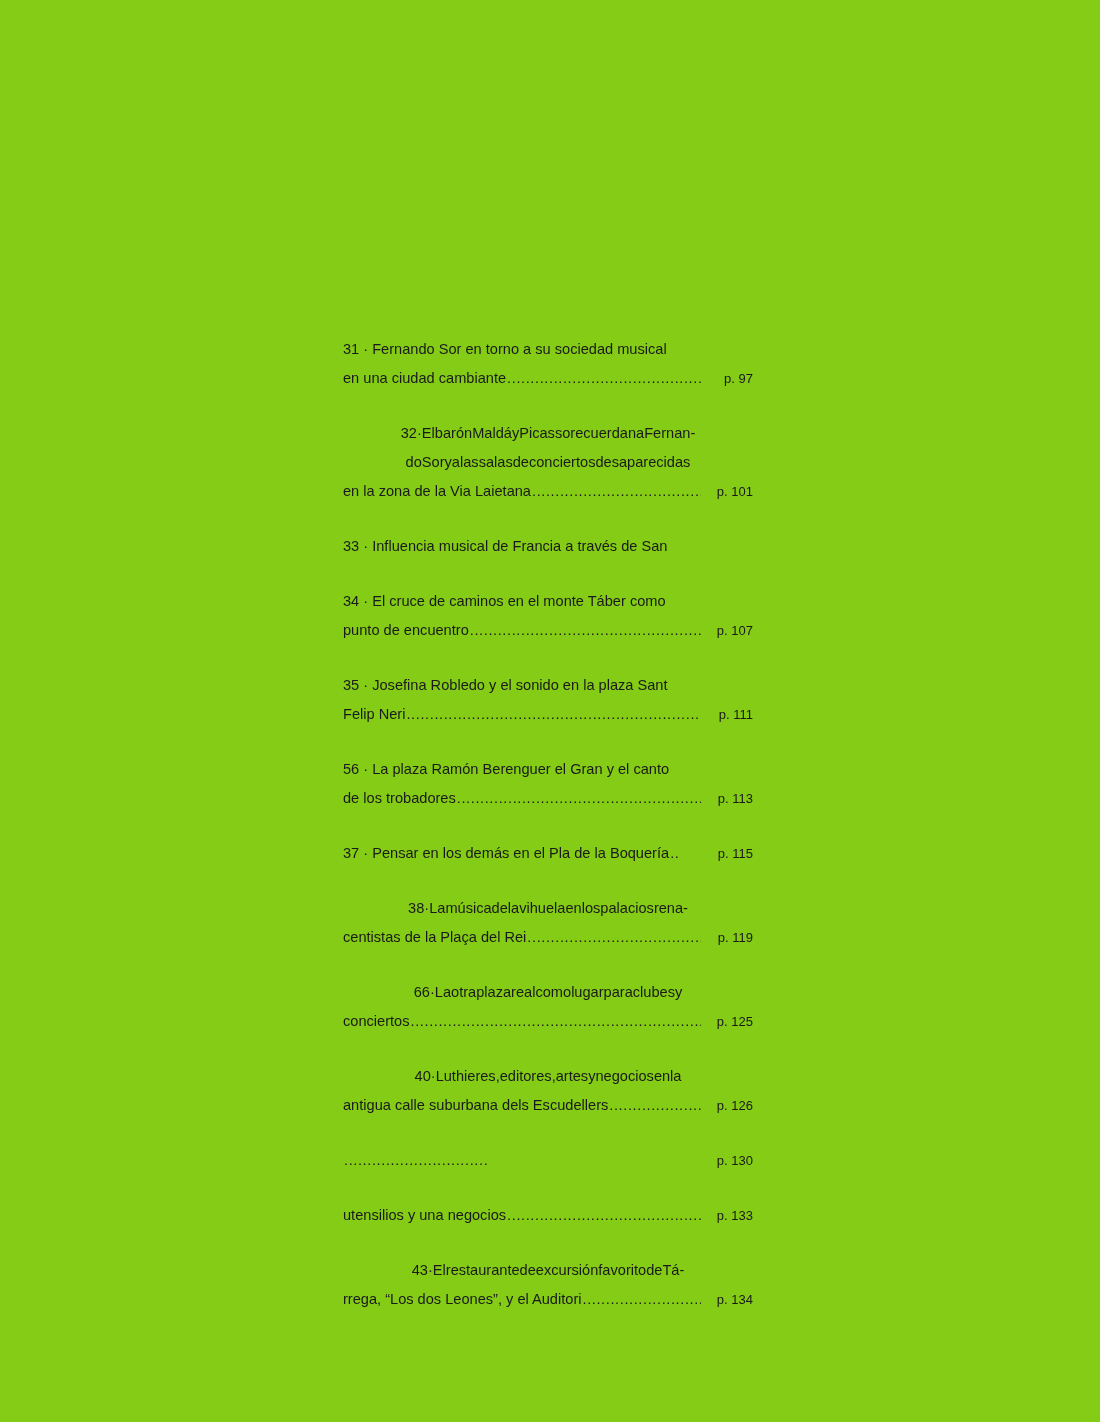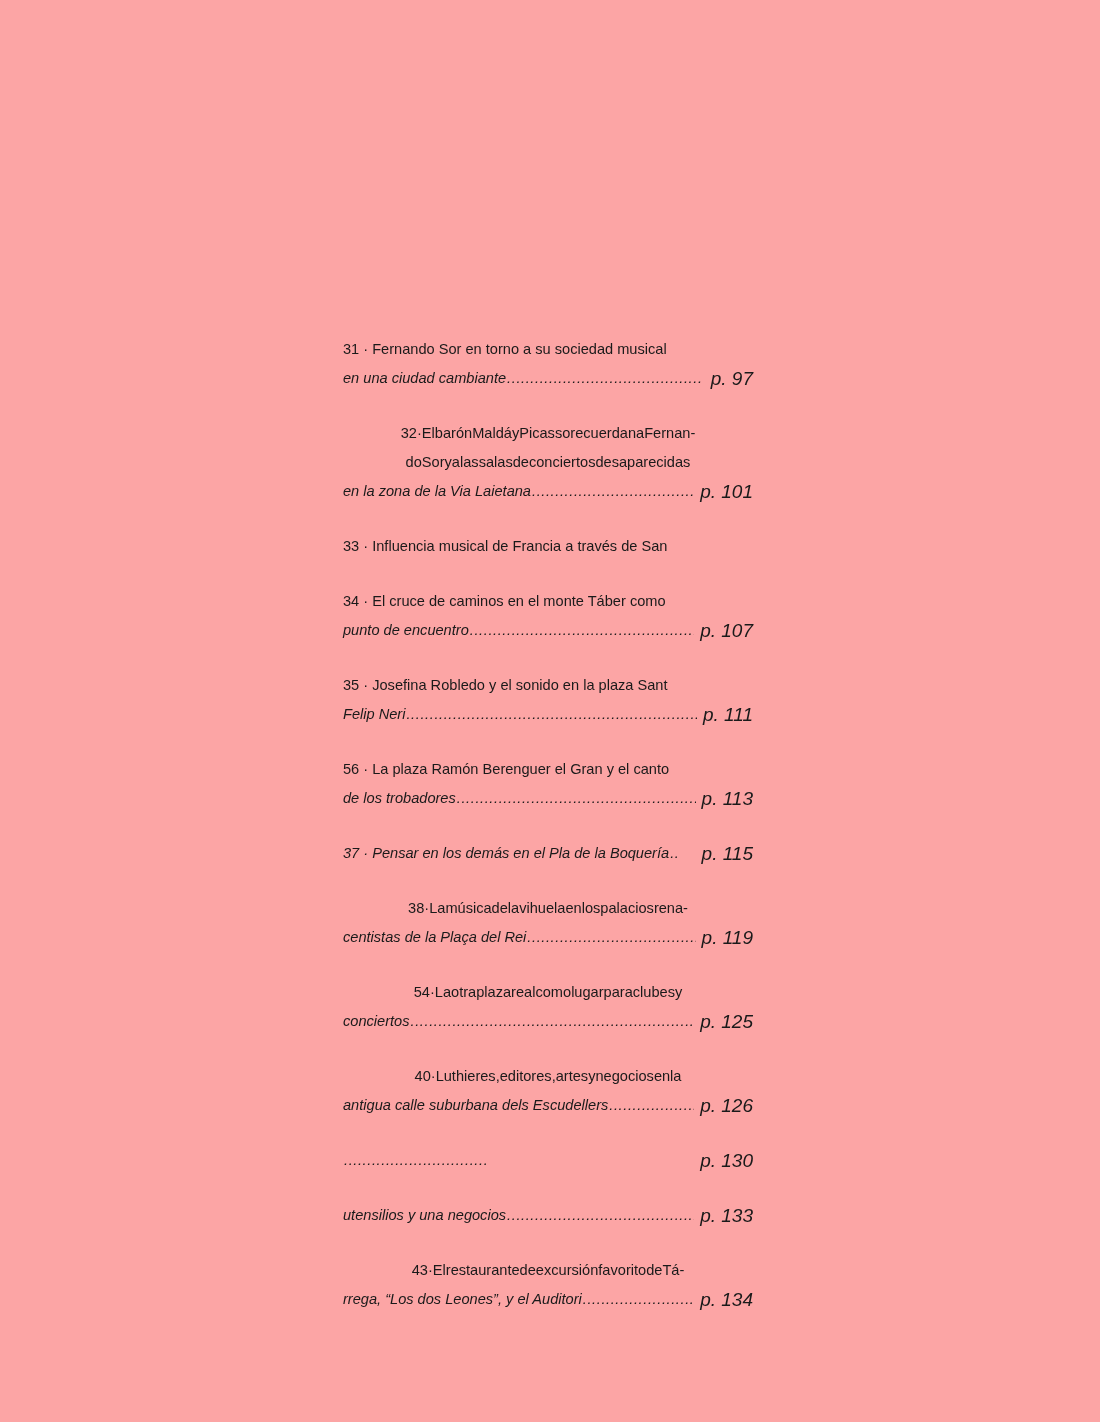--- a/index.html
+++ b/index.html
@@ -14,21 +14,21 @@
     color: #1a1a1a;
     position: relative;
     overflow: hidden;
   }
   .page {
     position: absolute;
     left: 0;
     top: 0;
     width: 1100px;
     height: 1422px;
-    background: #fca5a5;
+    background: #84cc16;
   }
   .toc {
     position: absolute;
     left: 343px;
     top: 335px;
     width: 410px;
   }
   .toc-entry {
     margin-bottom: 26px;
   }
@@ -62,28 +62,27 @@
     white-space: nowrap;
     font-size: 14.6px;
     letter-spacing: 0.6px;
     color: #1a1a1a;
     margin-left: 1px;
     margin-right: 2px;
   }
   .pagenum {
     flex: 0 0 auto;
     text-align: right;
-    font-size: 19px;
+    font-size: 13px;
     min-width: 46px;
     padding-left: 4px;
   }
   .lastline {
     display: flex;
     align-items: center;
-    font-style: italic;
   }
   .lastline .lead {
     white-space: pre;
     flex: 0 0 auto;
   }
 </style>
 </head>
 <body>
 
 <div class="page">
@@ -211,21 +210,21 @@
           <span class="lead">centistas de la Plaça del Rei</span>
           <span class="dots">..............................................</span>
           <span class="pagenum">p. 119</span>
         </div>
       </div>
     </div>
 
     <div class="toc-entry">
       <div class="entry-lines">
         <div class="line just">
-            <span class="w">54</span>
+            <span class="w">66</span>
             <span class="w">·</span>
             <span class="w">La</span>
             <span class="w">otra</span>
             <span class="w">plaza</span>
             <span class="w">real</span>
             <span class="w">como</span>
             <span class="w">lugar</span>
             <span class="w">para</span>
             <span class="w">clubes</span>
             <span class="w">y</span>

